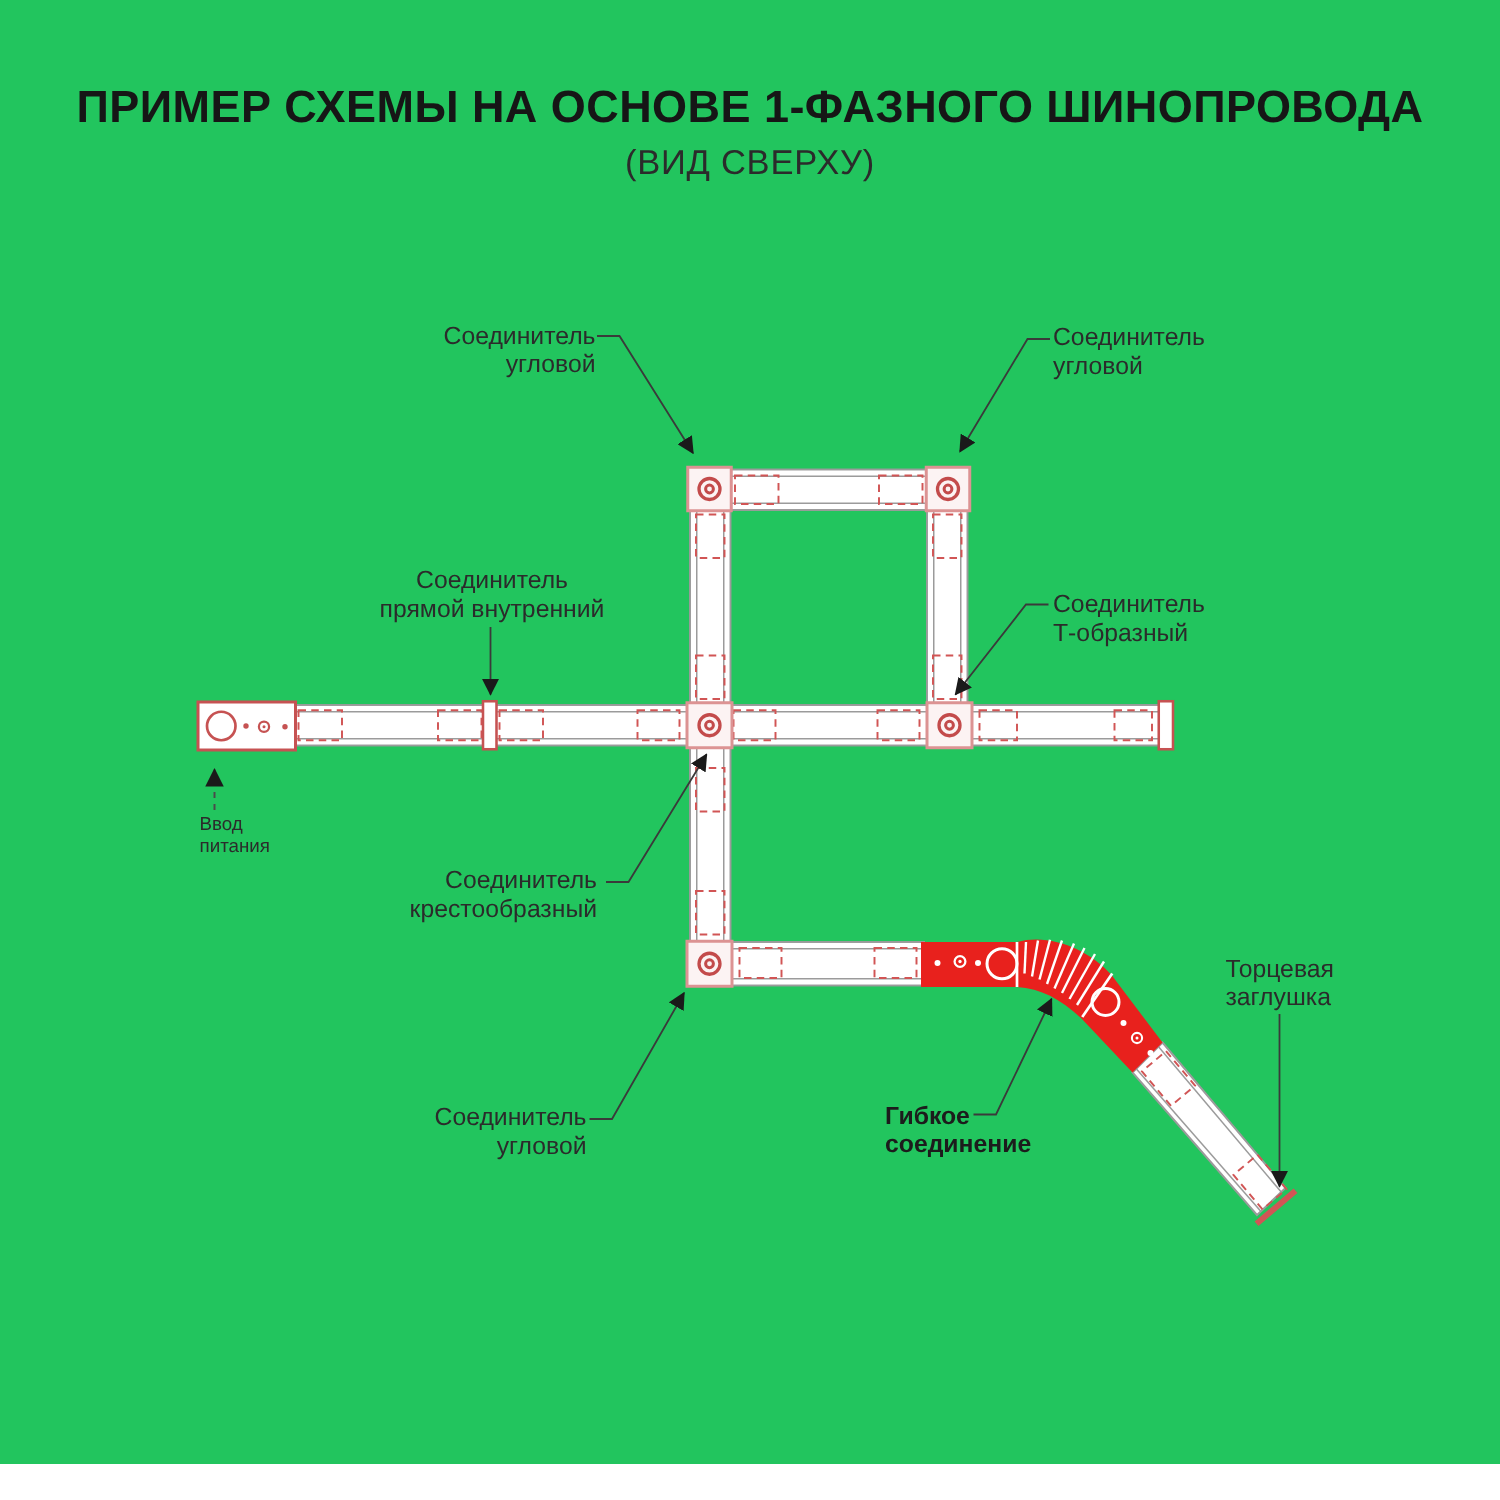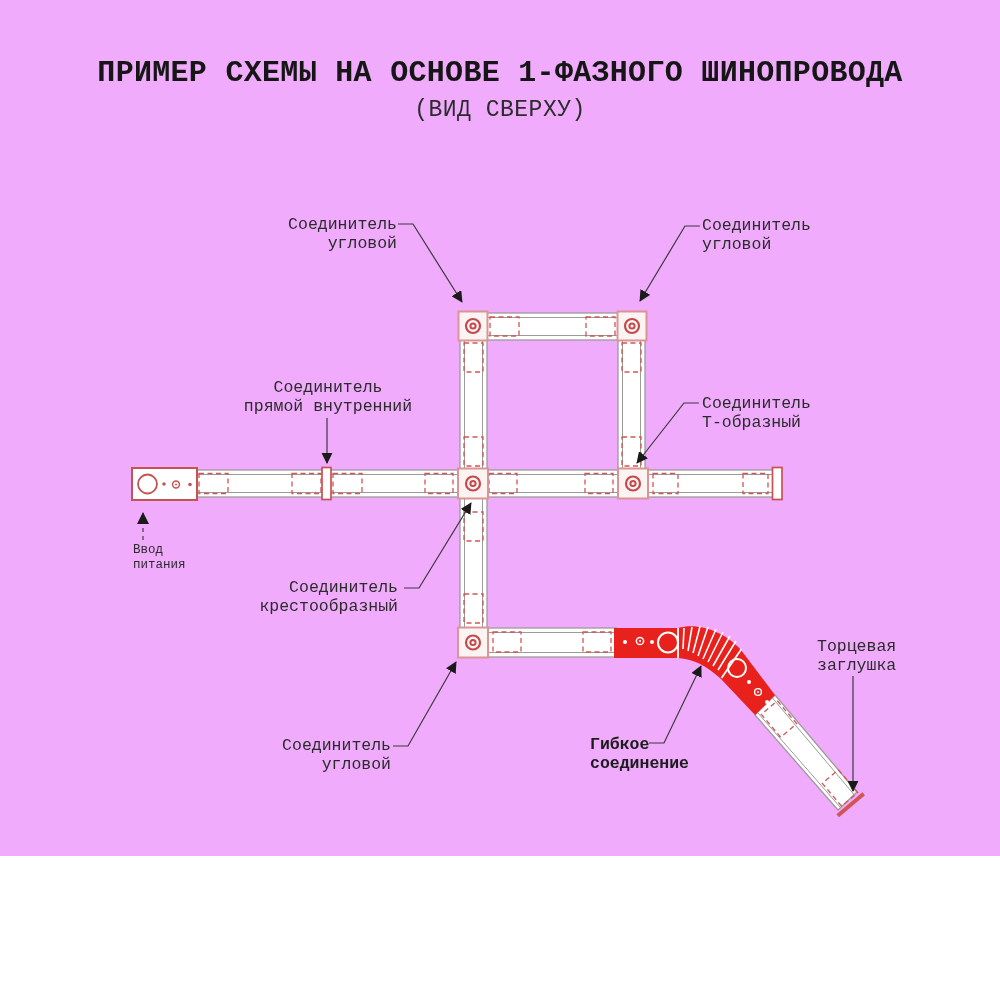--- a/index.html
+++ b/index.html
@@ -1,18 +1,18 @@
 <!DOCTYPE html>
 <html><head>
 <meta charset="utf-8">
 <style>
   html,body{margin:0;padding:0;background:#ffffff;}
   .page{
-    position:relative;width:1000px;height:856px;background:#f0abfc;
-    font-family:Liberation Mono, monospace;overflow:hidden;
+    position:relative;width:1000px;height:976px;background:#22c55e;
+    font-family:Liberation Sans, sans-serif;overflow:hidden;
   }
   svg{display:block;}
   text{fill:#2b2b2b;}
   .title{font-size:30px;font-weight:600;fill:#161616;letter-spacing:.3px;}
   .subtitle{font-size:23px;font-weight:300;fill:#2b2b2b;letter-spacing:.5px;}
   .lbl{font-size:16.5px;fill:#2b2b2b;}
   .lbl-bold{font-size:16.5px;font-weight:700;fill:#1c1c1c;}
   .lbl-small{font-size:12.5px;fill:#2b2b2b;}
   .track{fill:#ffffff;stroke:#9b9b9b;stroke-width:1.3;}
   .innerline{stroke:#9b9b9b;stroke-width:1;fill:none;}

